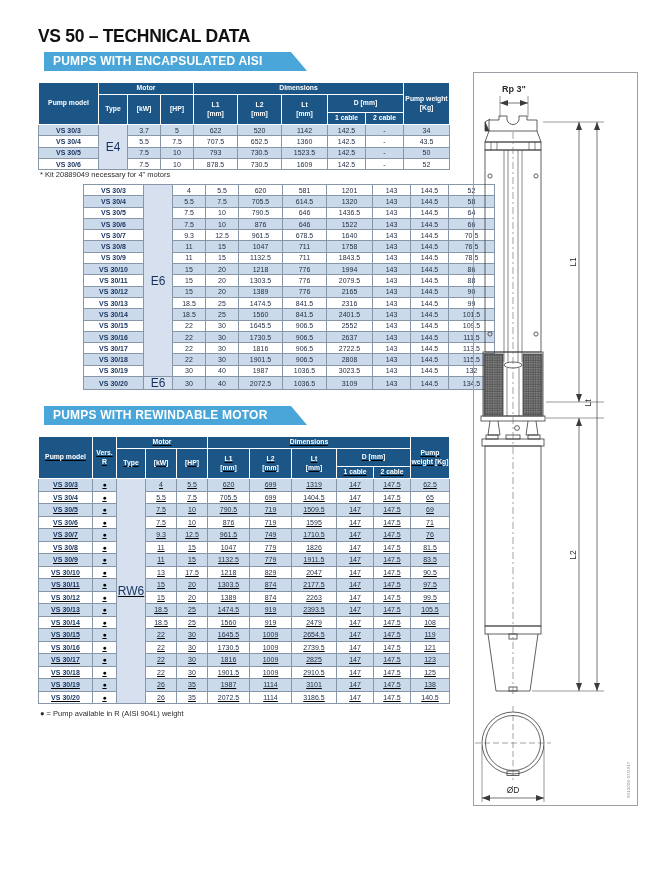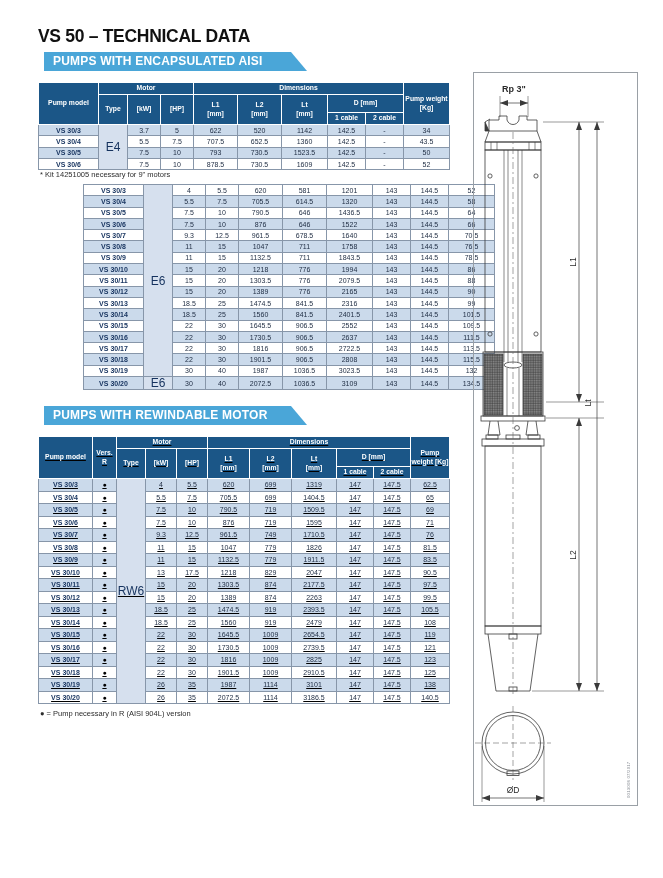--- a/index.html
+++ b/index.html
@@ -137,21 +137,21 @@
         <td>878.5</td>
         <td>730.5</td>
         <td>1609</td>
         <td>142.5</td>
         <td>-</td>
         <td>52</td>
       </tr>
     </tbody>
 </table>
 
-<div id="note1" class="note">* Kit 14251005 necessary for 9" motors</div>
+<div id="note1" class="note">* Kit 20889049 necessary for 4" motors</div>
 
 <table class="dt" id="t1e6-table">
   <colgroup>
     <col style="width:60px">
       <col style="width:29px">
       <col style="width:33px">
       <col style="width:33px">
     <col style="width:44px">
       <col style="width:44px">
       <col style="width:46px">
@@ -630,21 +630,21 @@
         <td>2072.5</td>
         <td>1114</td>
         <td>3186.5</td>
         <td>147</td>
         <td>147.5</td>
         <td>140.5</td>
       </tr>
     </tbody>
 </table>
 
-<div id="note2" class="note">● = Pump necessary in R (AISI 904L) version</div>
+<div id="note2" class="note">● = Pump available in R (AISI 904L) weight</div>
 
 <div id="diagram">
 <svg width="165" height="734" viewBox="0 0 165 734">
   <defs>
     <marker id="ar" viewBox="0 0 8 6" markerWidth="8" markerHeight="6" refX="8" refY="3" orient="auto-start-reverse" markerUnits="userSpaceOnUse">
       <path d="M0,0L8,3L0,6Z" fill="#3a3a3a"></path>
     </marker>
     <pattern id="mesh" width="2.4" height="2.4" patternUnits="userSpaceOnUse">
       <rect width="2.4" height="2.4" fill="#f2f2f2"></rect>
       <path d="M0,0.5H2.4M0,1.7H2.4M0.5,0V2.4M1.7,0V2.4" stroke="#2b2b2b" stroke-width="0.55" fill="none"></path>

